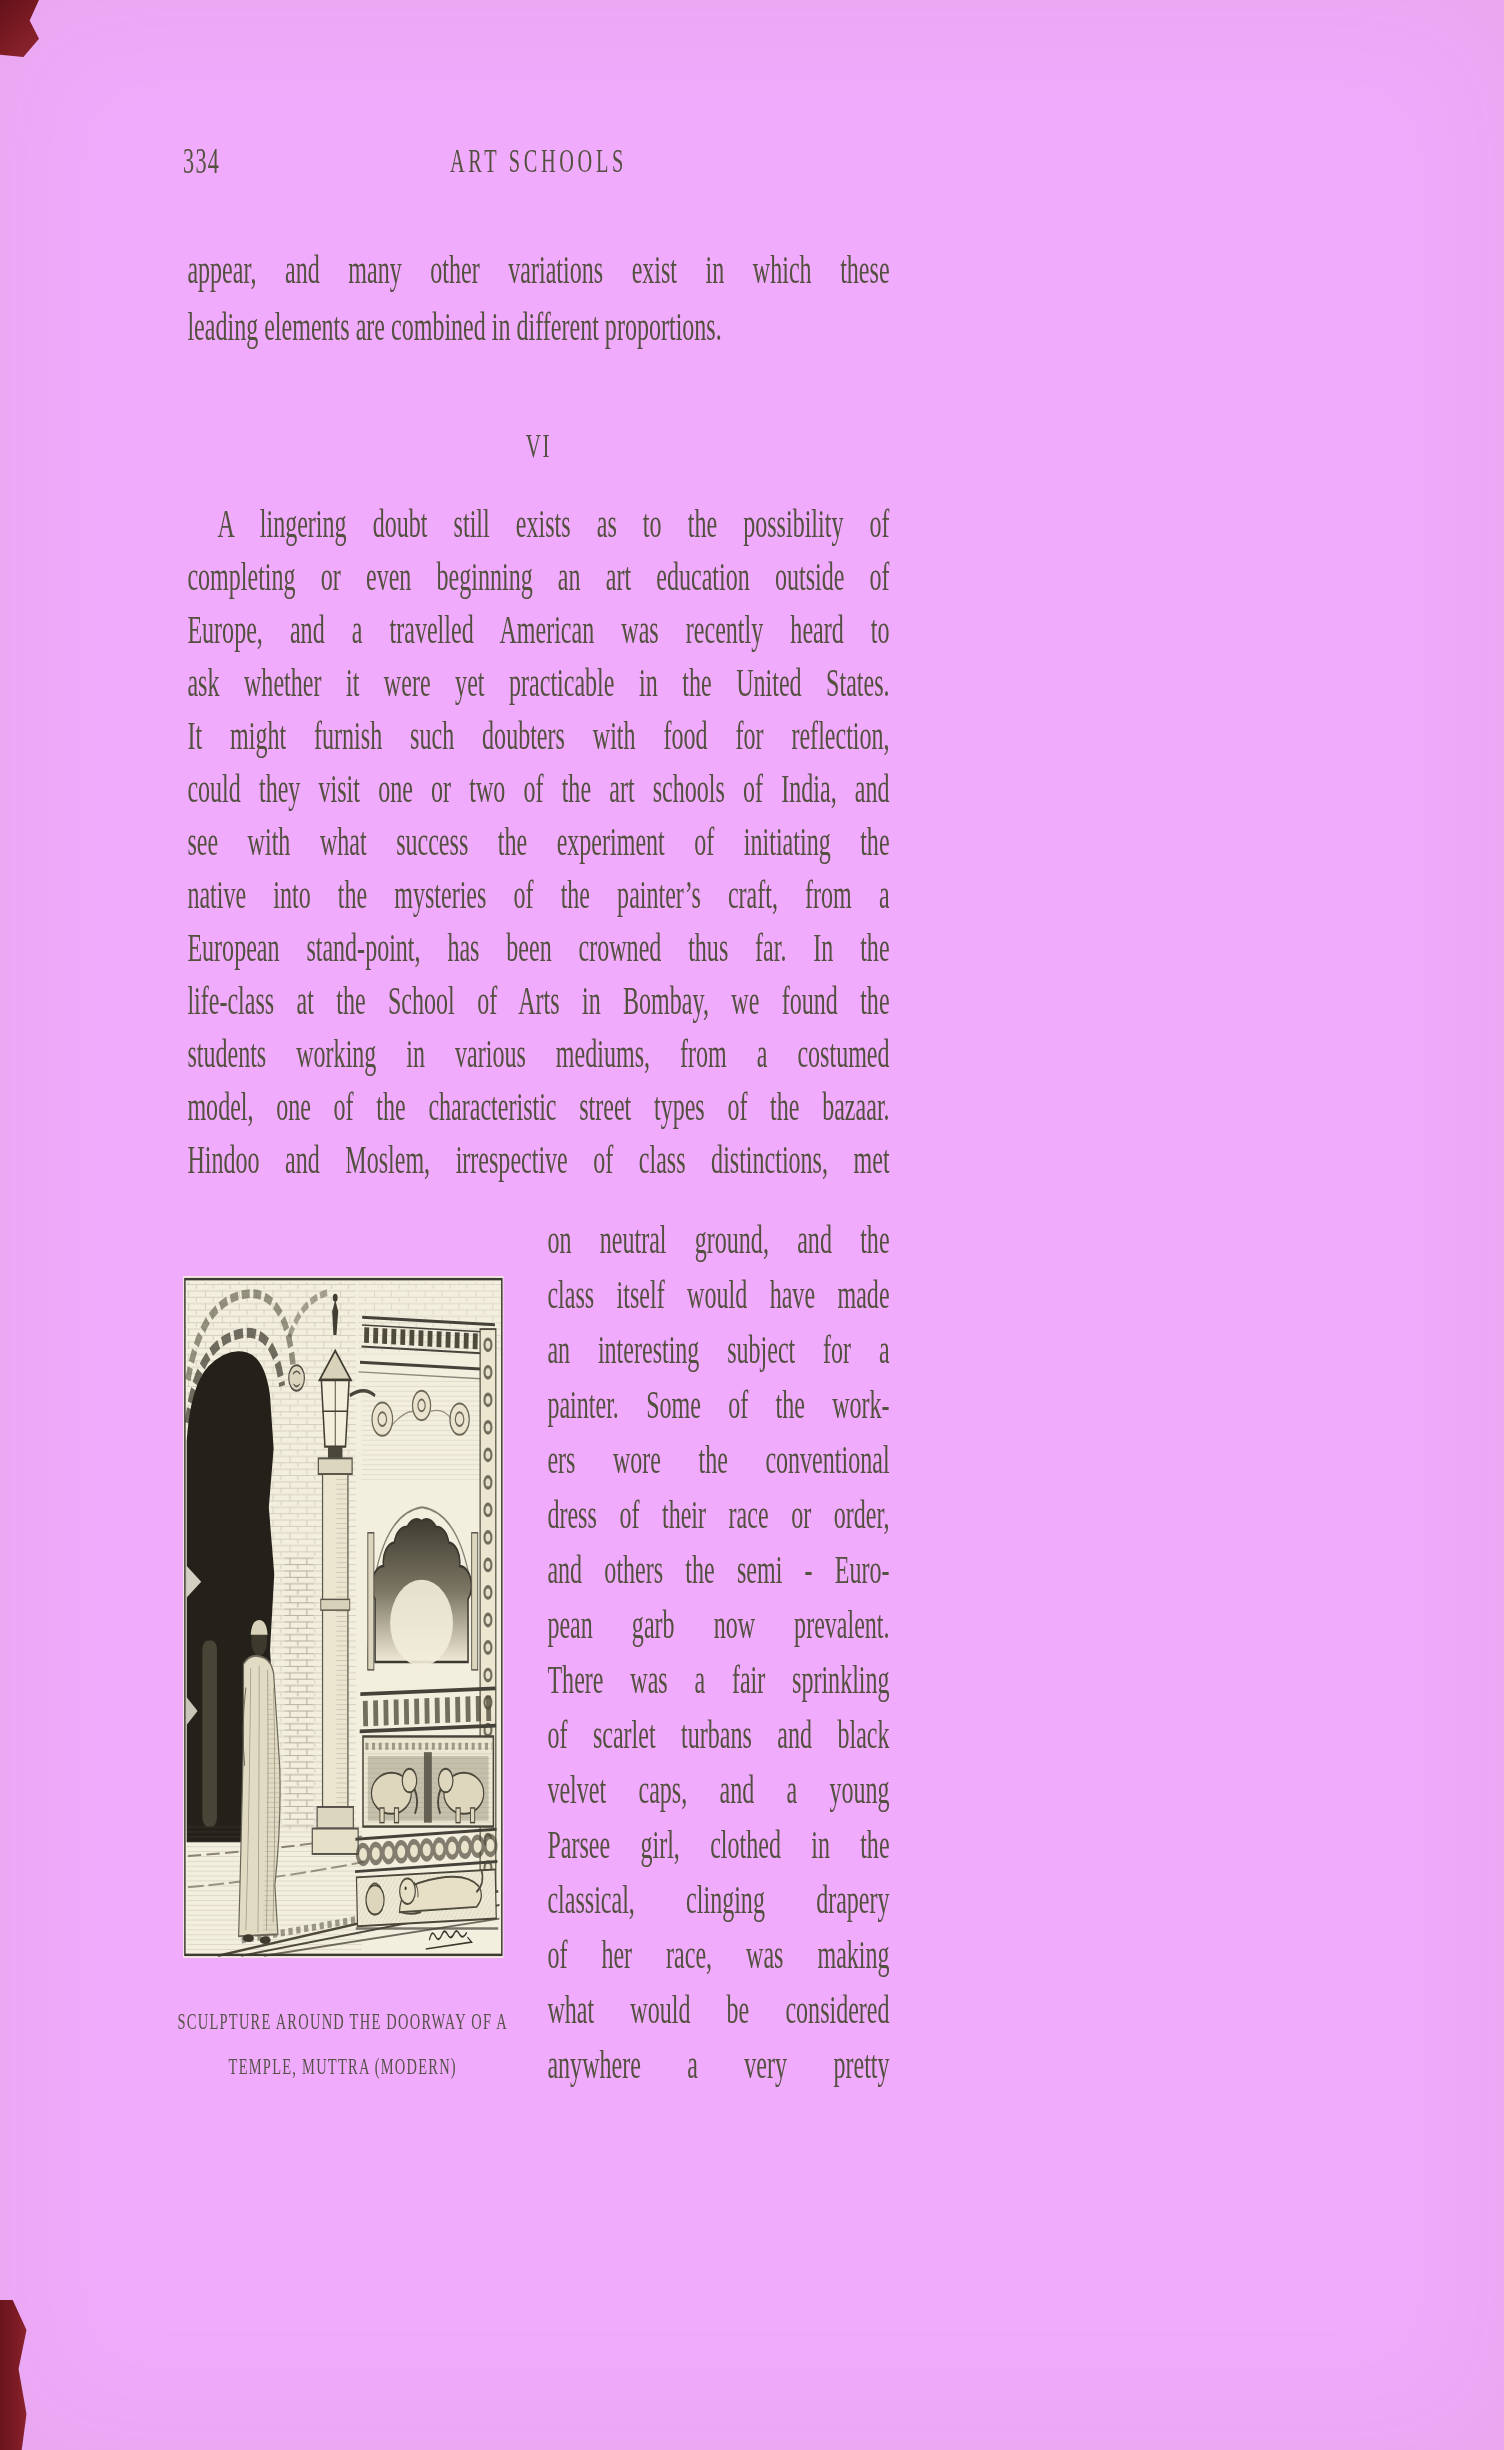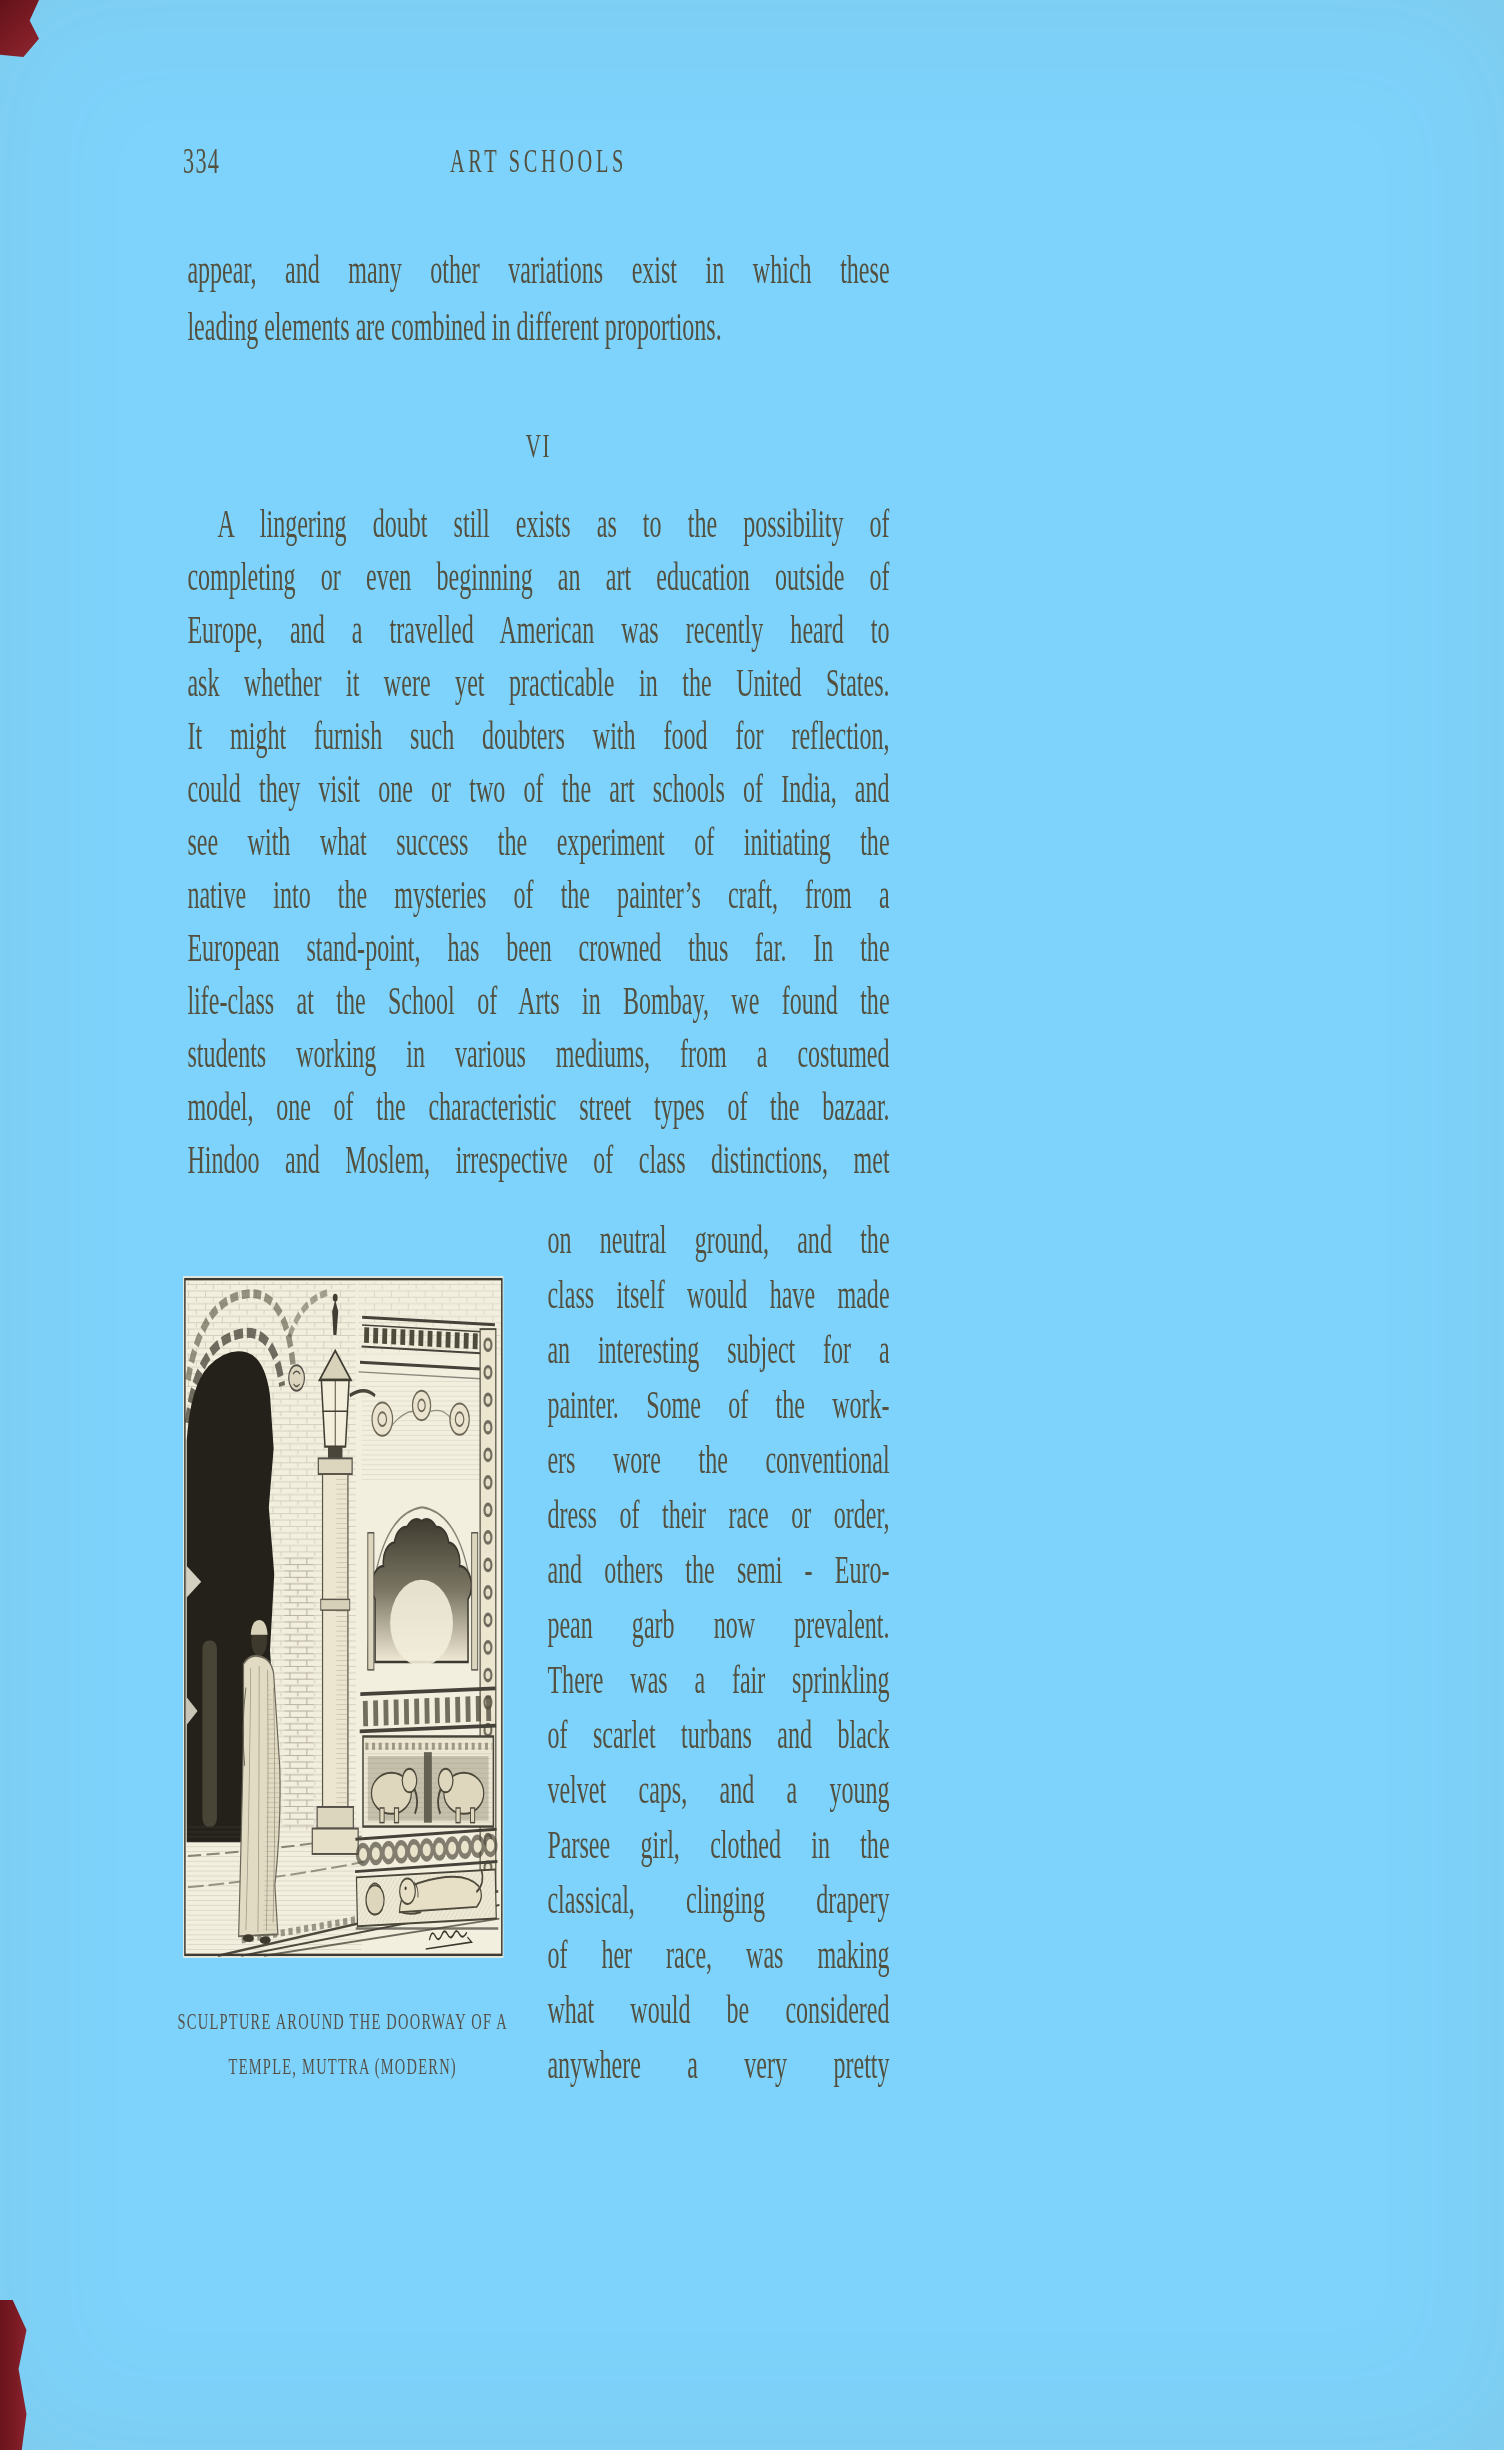--- a/index.html
+++ b/index.html
@@ -1,18 +1,18 @@
 <!DOCTYPE html>
 <html><head>
 <meta charset="utf-8">
 <style>
   html,body{margin:0;padding:0;background:#e8e4d6;}
   .page{
     position:relative;width:1505px;height:2450px;overflow:hidden;
-    background:#7dd3fc;
+    background:#f0abfc;
     box-shadow:inset 0 0 137px rgba(150,130,80,.10);
     font-family:"Liberation Serif","DejaVu Serif",serif;
     color:#53503f;
   }
   
   .squeeze{
     position:absolute;left:0;top:0;width:2441px;height:2450px;
     transform:scaleX(0.61647);transform-origin:0 0;
   }
   .abs{position:absolute;}

